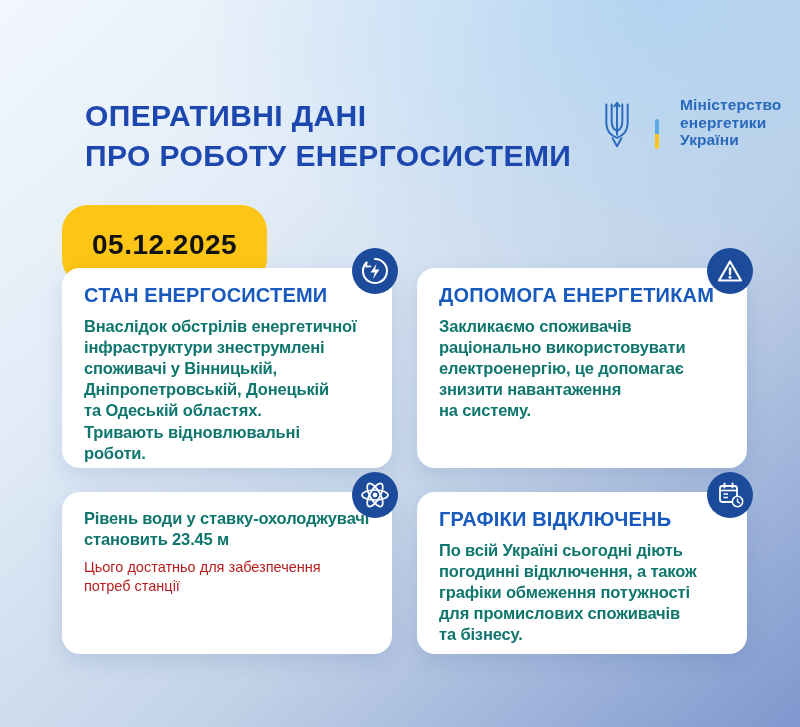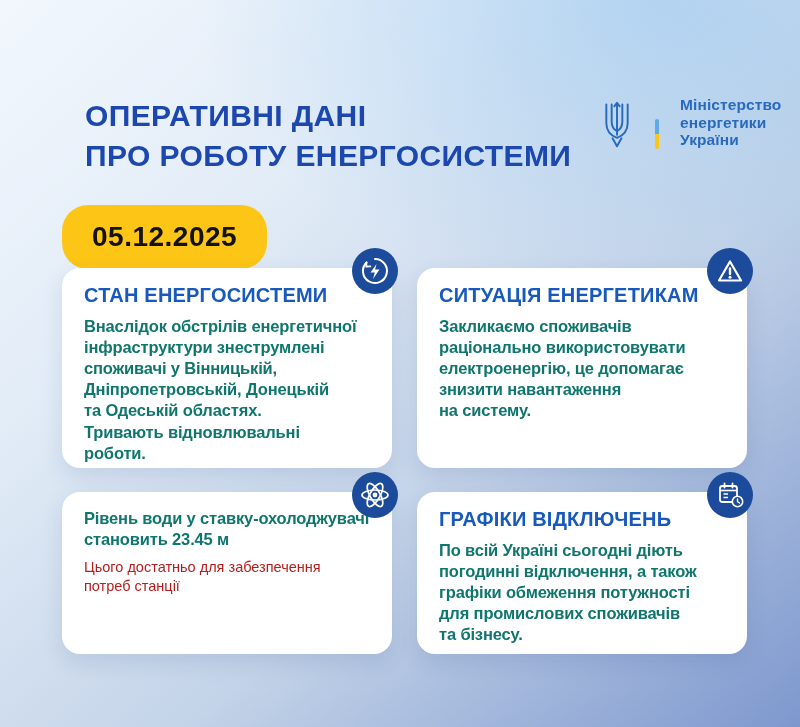--- a/index.html
+++ b/index.html
@@ -32,21 +32,21 @@
   }
 
   
   .page-title{
     position:absolute;left:85px;top:96px;margin:0;
     font-size:30px;line-height:1.34;font-weight:800;
     color:#1c47ae;letter-spacing:.4px;
   }
   .date-badge{
     position:absolute;left:62px;top:205px;
-    height:48px;padding:8px 30px;border-radius:26px;
+    height:48px;padding:16px 30px;border-radius:26px;
     background:#fdc515;color:#121212;
     font-size:28px;font-weight:800;letter-spacing:.5px;
     display:flex;align-items:center;
   }
 
   
   .cards{
     position:absolute;left:62px;top:268px;width:685px;
     display:grid;grid-template-columns:330px 330px;
     grid-template-rows:200px 162px;
@@ -127,21 +127,21 @@
     </div>
 
     <div class="card">
       <span class="badge-icon">
         <svg width="30" height="30" viewBox="0 0 30 30" fill="none">
           <path d="M15 5.5 L26 24.5 H4 Z" stroke="#fff" stroke-width="2.2" stroke-linejoin="round"></path>
           <line x1="15" y1="12.5" x2="15" y2="18" stroke="#fff" stroke-width="2.4" stroke-linecap="round"></line>
           <circle cx="15" cy="21.3" r="1.5" fill="#fff"></circle>
         </svg>
       </span>
-      <h2 class="card-title">СИТУАЦІЯ ЕНЕРГЕТИКАМ</h2>
+      <h2 class="card-title">ДОПОМОГА ЕНЕРГЕТИКАМ</h2>
       <div class="card-body prewrap">Закликаємо споживачів
 раціонально використовувати
 електроенергію, це допомагає
 знизити навантаження
 на систему.</div>
     </div>
 
     <div class="card">
       <span class="badge-icon">
         <svg width="32" height="32" viewBox="0 0 32 32" fill="none">

